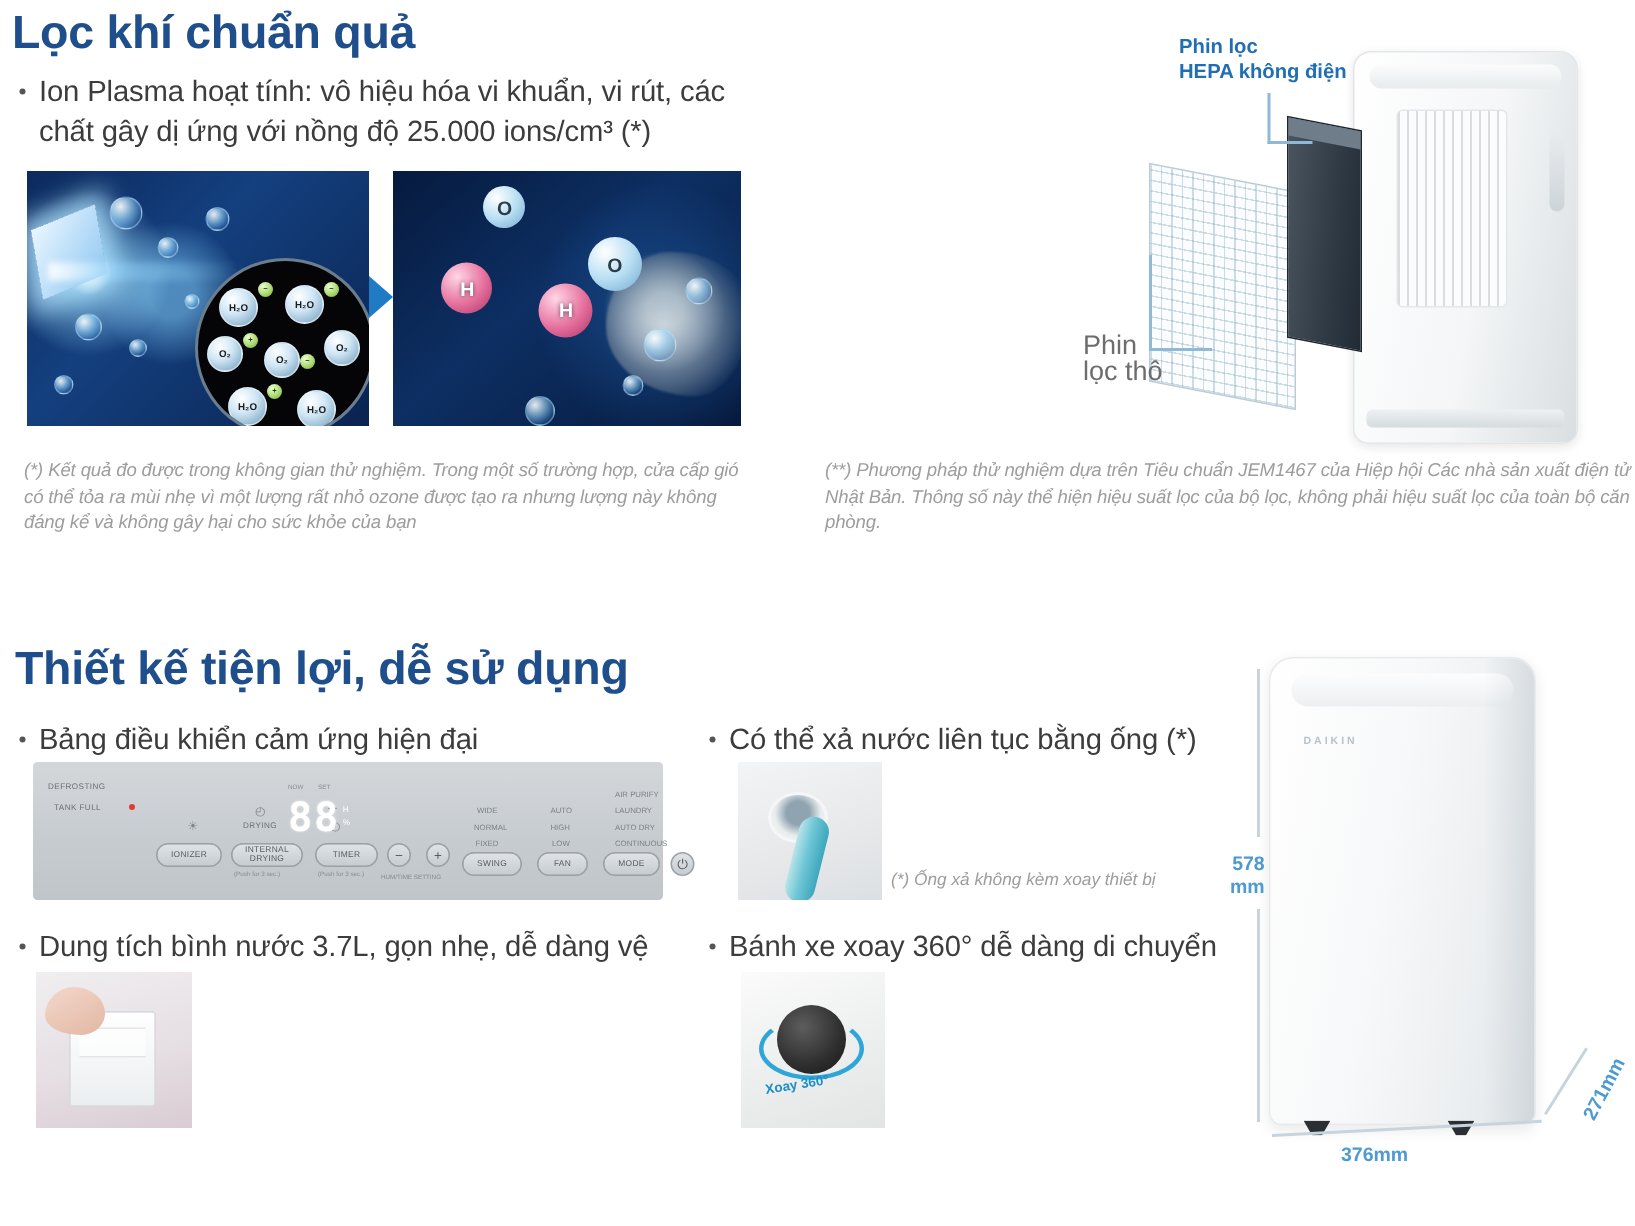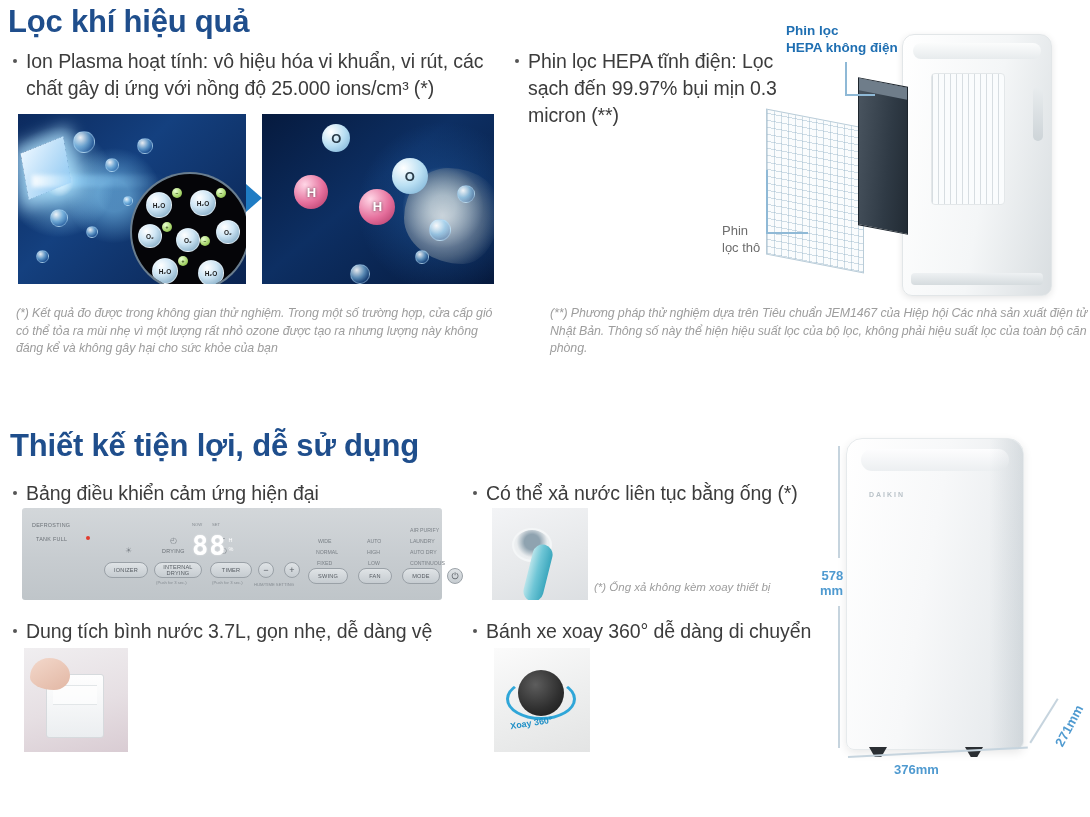--- a/index.html
+++ b/index.html
@@ -192,21 +192,21 @@
   #filter-hepa .hepa-top {
     position: absolute; left: 0; right: 0; top: 0; height: 12px;
     background: #6f7d8a;
   }
   .callout-label {
     position: absolute;
     font-size: 13.5px; font-weight: bold; line-height: 17px;
     color: #1f6fb2; white-space: nowrap;
   }
   #lbl-hepa { left: 786px; top: 22px; }
-  .callout-label.grey { color: #6d6d6d; font-weight: normal; font-size: 13px; }
+  .callout-label.grey { color: #6d6d6d; font-weight: normal; font-size: 18px; }
   #lbl-coarse { left: 722px; top: 222px; }
   .leader { position: absolute; background: #8fb9d6; }
 
   
   #panel {
     position: absolute; left: 22px; top: 508px;
     width: 420px; height: 92px;
     background: linear-gradient(180deg,#d3d7da 0%, #c7ccd0 55%, #bfc5c9 100%);
     border-radius: 3px;
   }
@@ -363,31 +363,27 @@
   #dim-h { left: 820px; top: 568px; text-align: right; }
   #dim-w { left: 894px; top: 762px; }
   #dim-d { left: 1052px; top: 742px; transform: rotate(-62deg); transform-origin: left top; }
   .dim-line { position: absolute; background: #c6d4de; }
 </style>
 </head>
 <body>
 
 <div class="page">
 
-  <div class="sec-title" id="title-1">Lọc khí hiệu quả</div>
+  <div class="sec-title" id="title-1">Lọc khí chuẩn quả</div>
 
   <div class="bullet" id="b-ion">
     <span class="dot"></span>
     <span>Ion Plasma hoạt tính: vô hiệu hóa vi khuẩn, vi rút, các chất gây dị ứng với nồng độ 25.000 ions/cm³ (*)</span>
   </div>
 
-  <div class="bullet" id="b-hepa">
-    <span class="dot"></span>
-    <span>Phin lọc HEPA tĩnh điện: Lọc sạch đến 99.97% bụi mịn 0.3 micron (**)</span>
-  </div>
 
   <div class="photo" id="plasma-a">
     <div class="emitter"></div>
     <div class="beam"></div>
     <div class="bub" style="left:24%;top:10%;width:22px;height:22px;"></div>
     <div class="bub" style="left:38%;top:26%;width:14px;height:14px;"></div>
     <div class="bub" style="left:14%;top:56%;width:18px;height:18px;"></div>
     <div class="bub" style="left:30%;top:66%;width:12px;height:12px;"></div>
     <div class="bub" style="left:52%;top:14%;width:16px;height:16px;"></div>
     <div class="bub" style="left:46%;top:48%;width:10px;height:10px;"></div>

